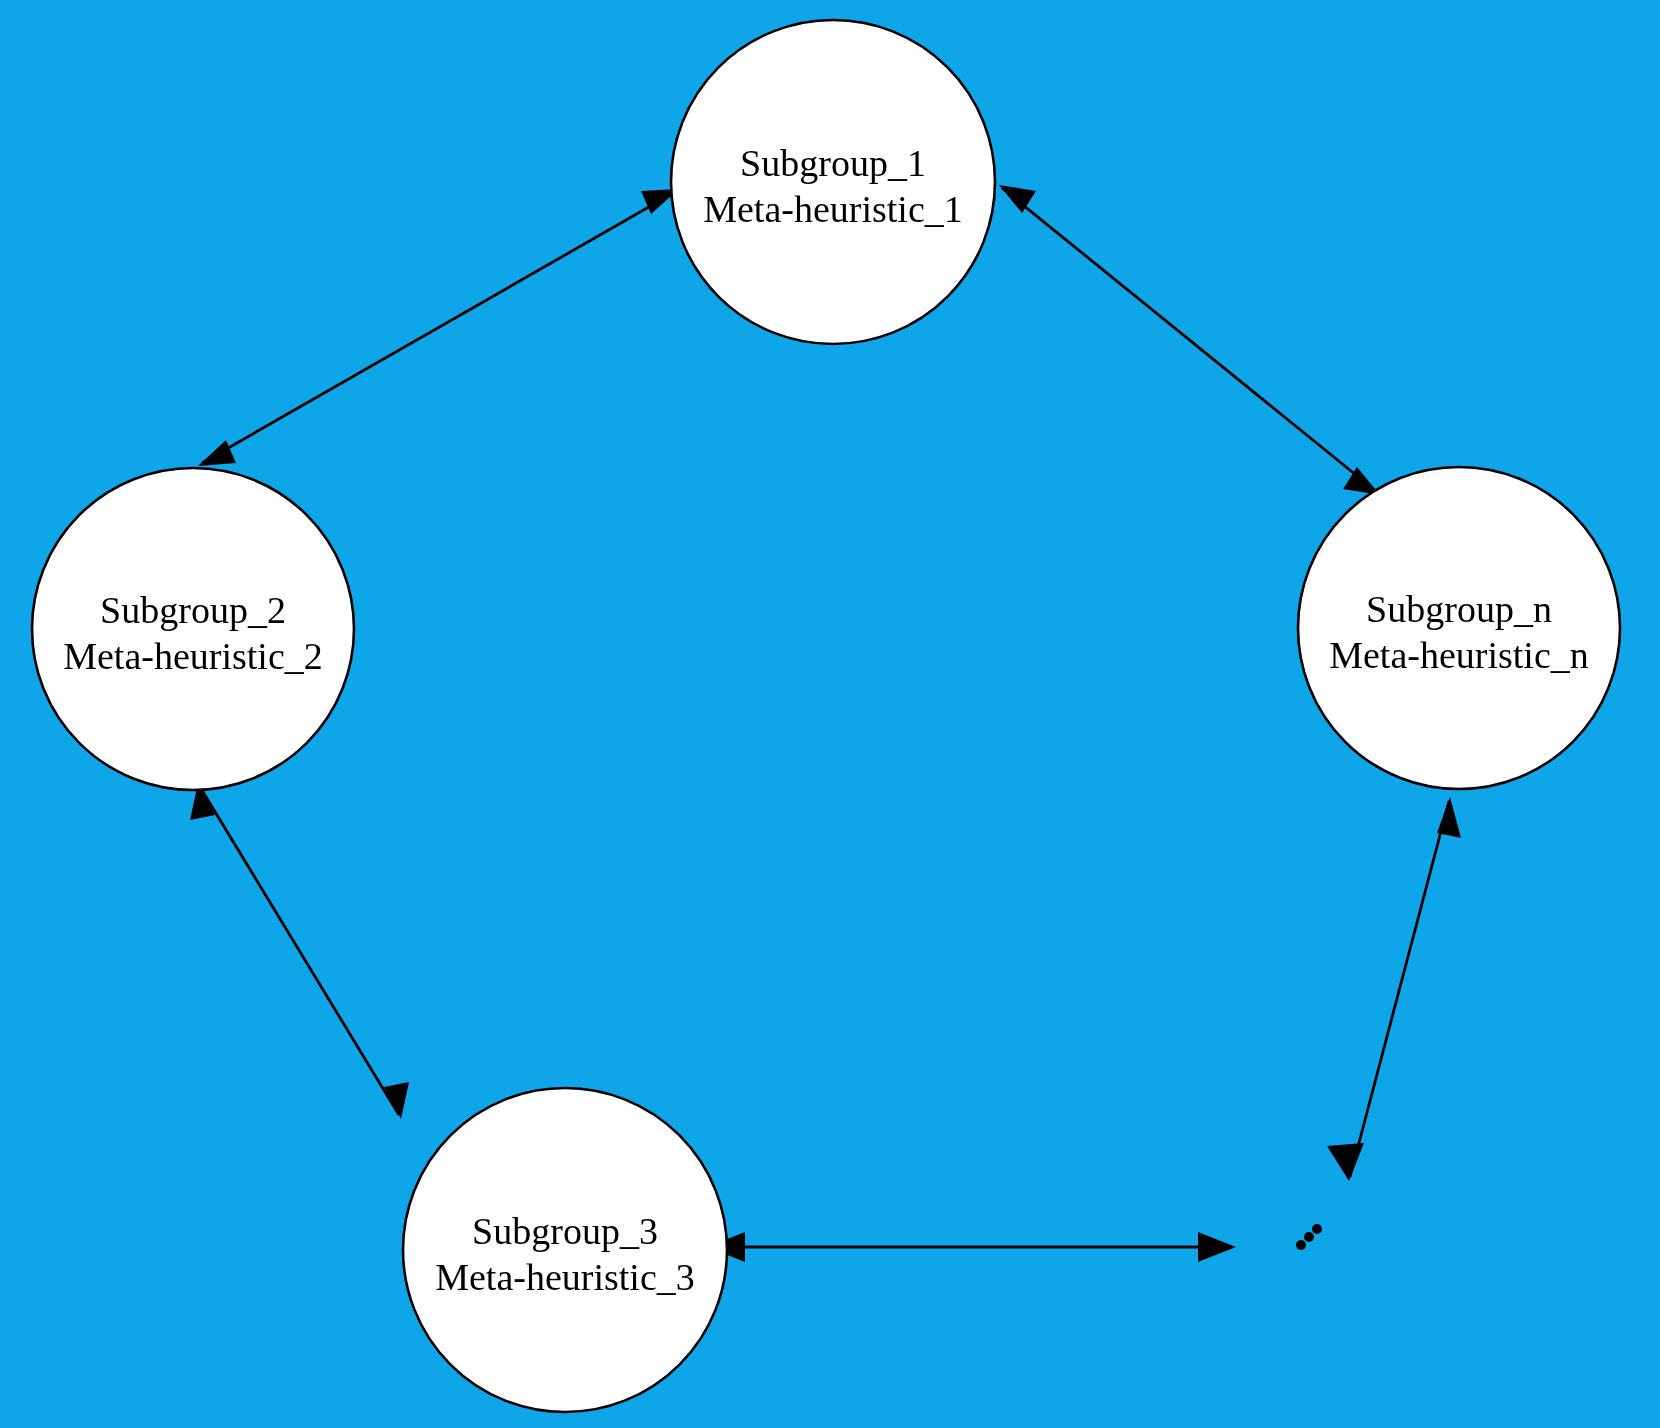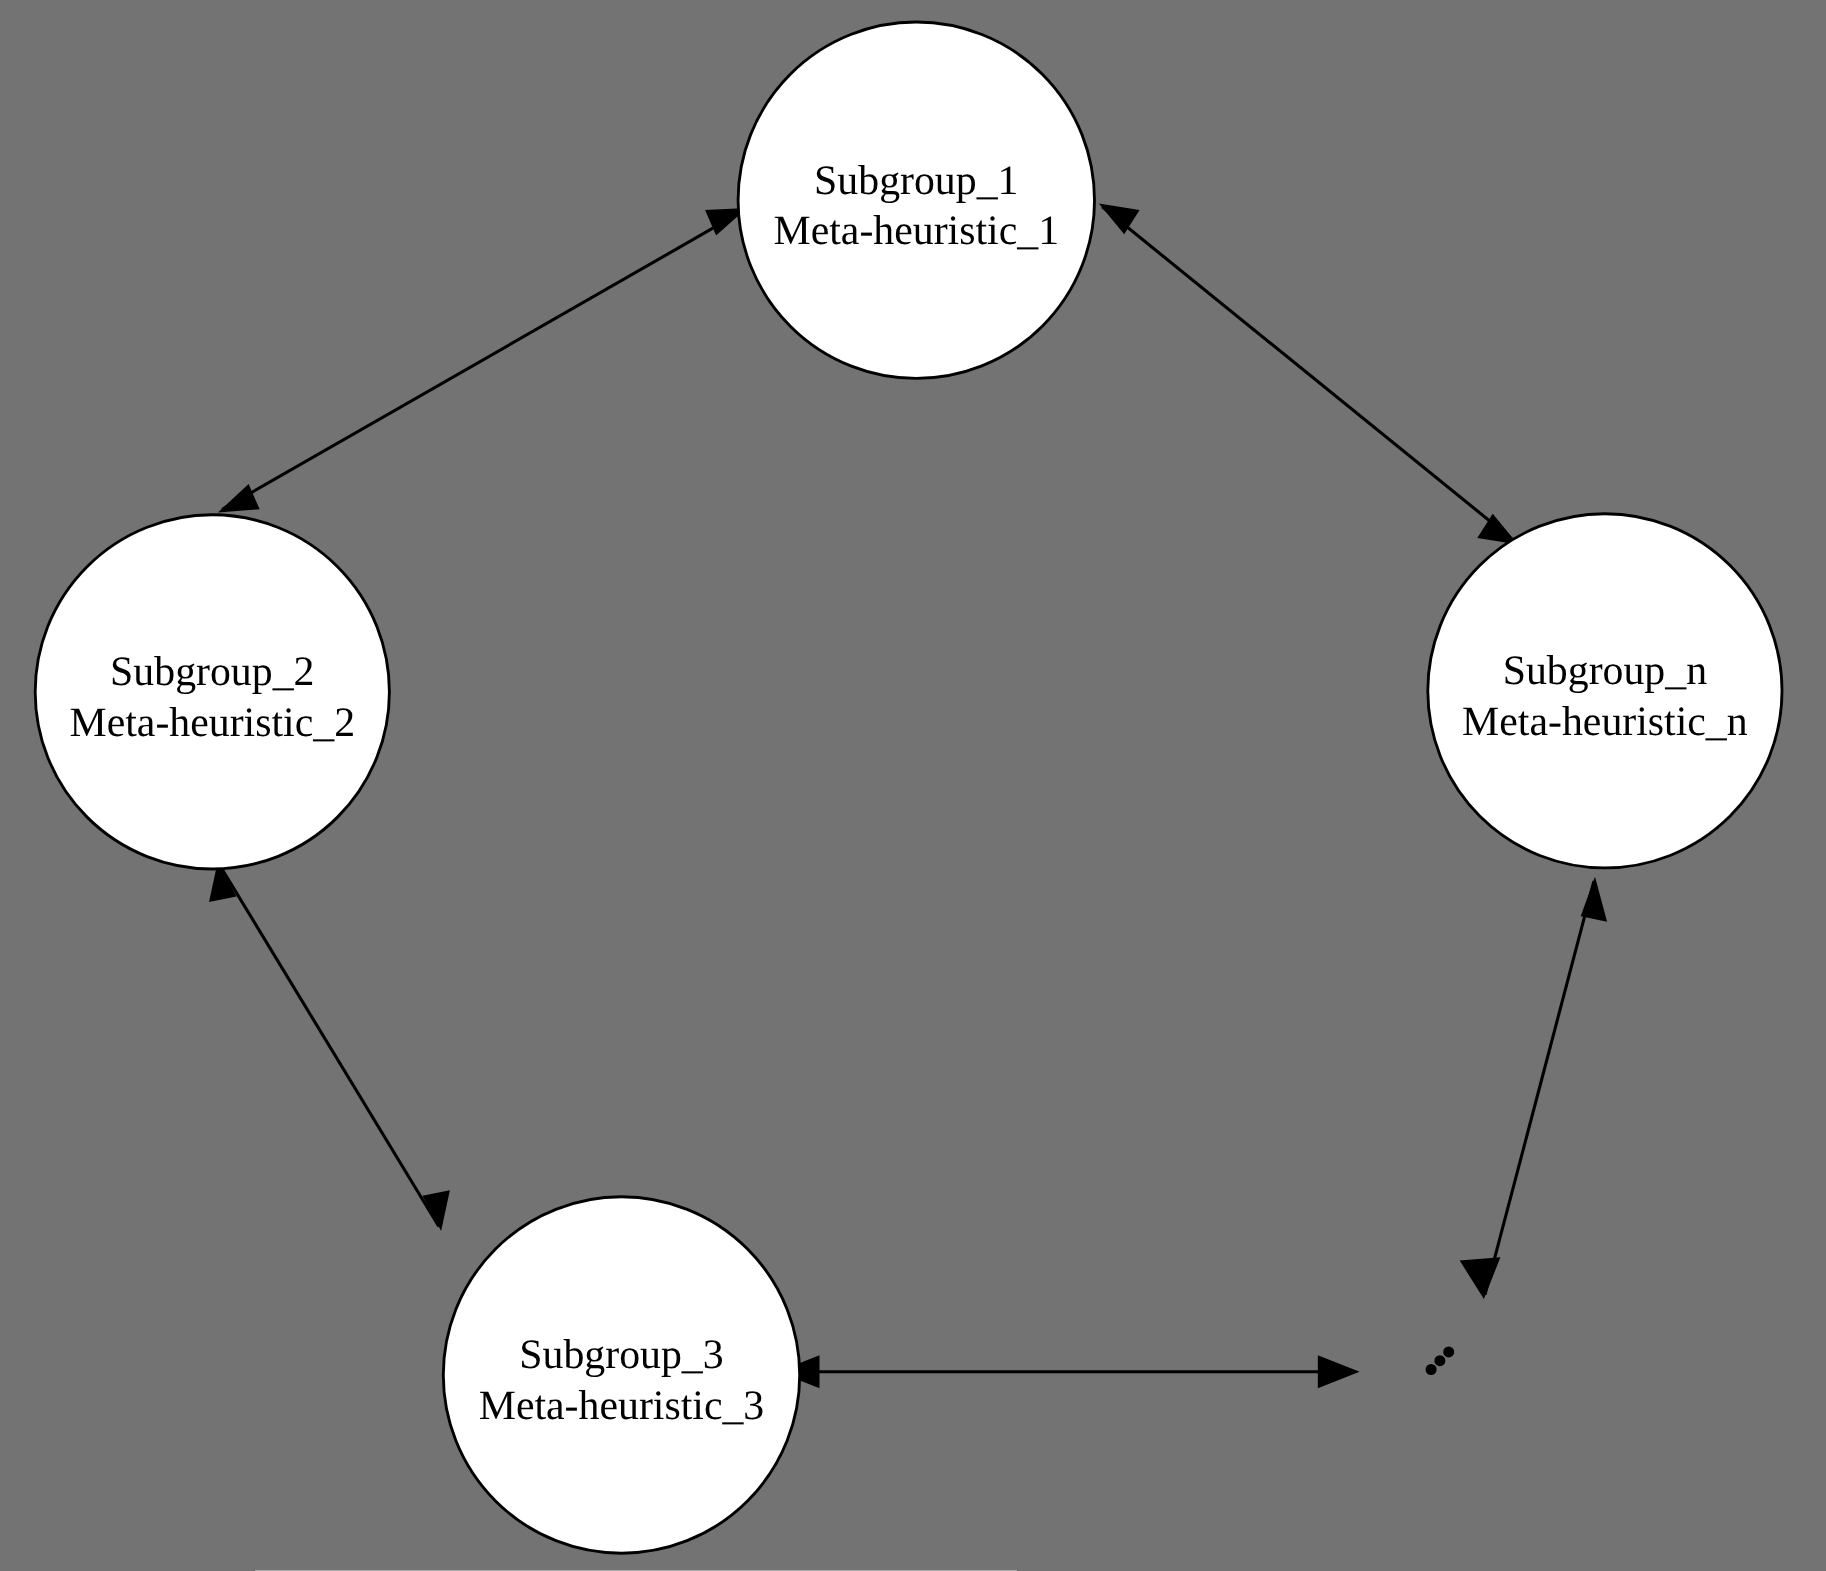--- a/index.html
+++ b/index.html
@@ -9,21 +9,21 @@
     background: #ffffff;
   }
   body {
     font-family: "Liberation Serif", "DejaVu Serif", serif;
     color: #000000;
   }
   #stage {
     position: relative;
     width: 1660px;
     height: 1428px;
-    background: #737373;
+    background: #0ea5e9;
     overflow: hidden;
   }
   #diagram-svg {
     position: absolute;
     top: 0;
     left: 0;
     width: 1660px;
     height: 1428px;
     display: block;
   }

